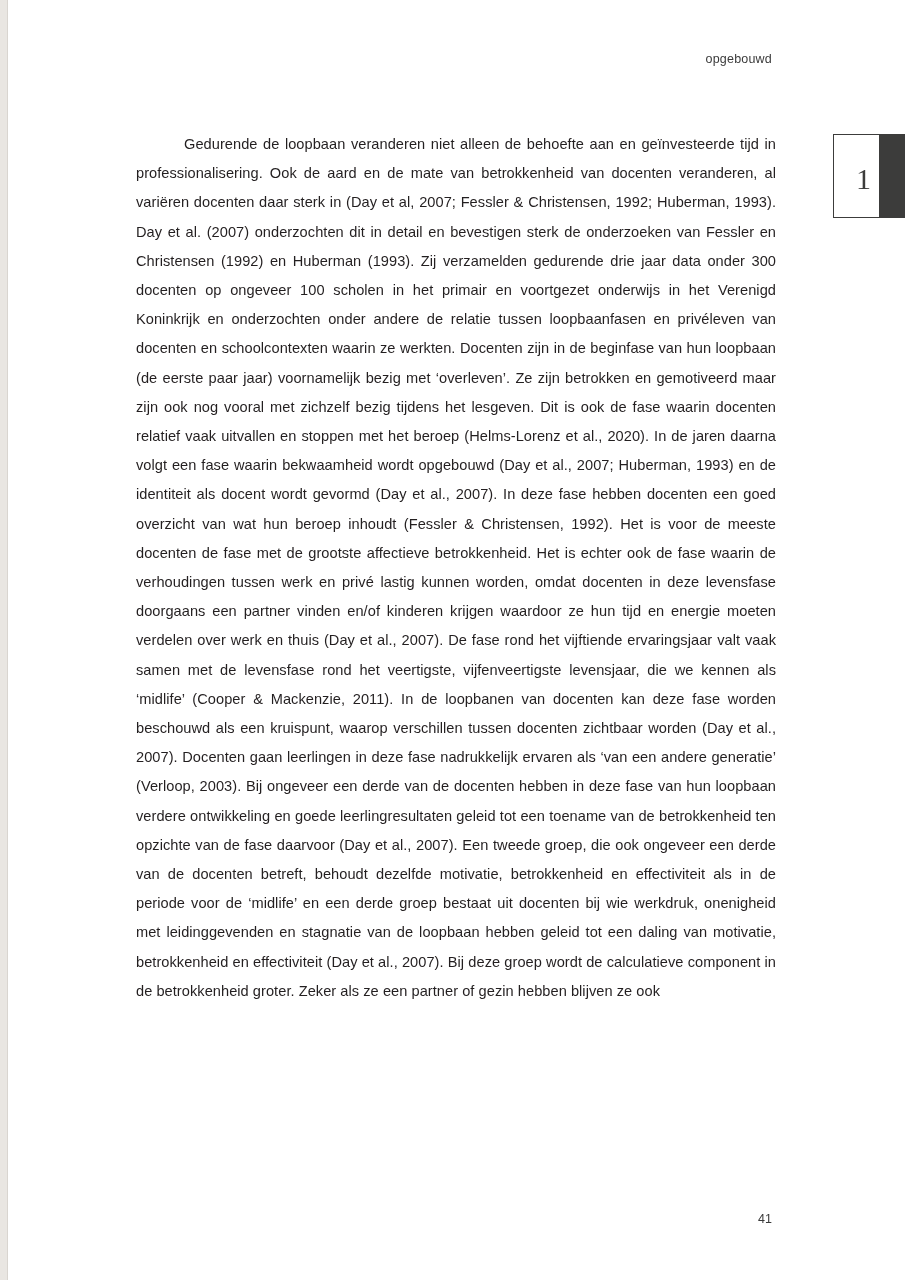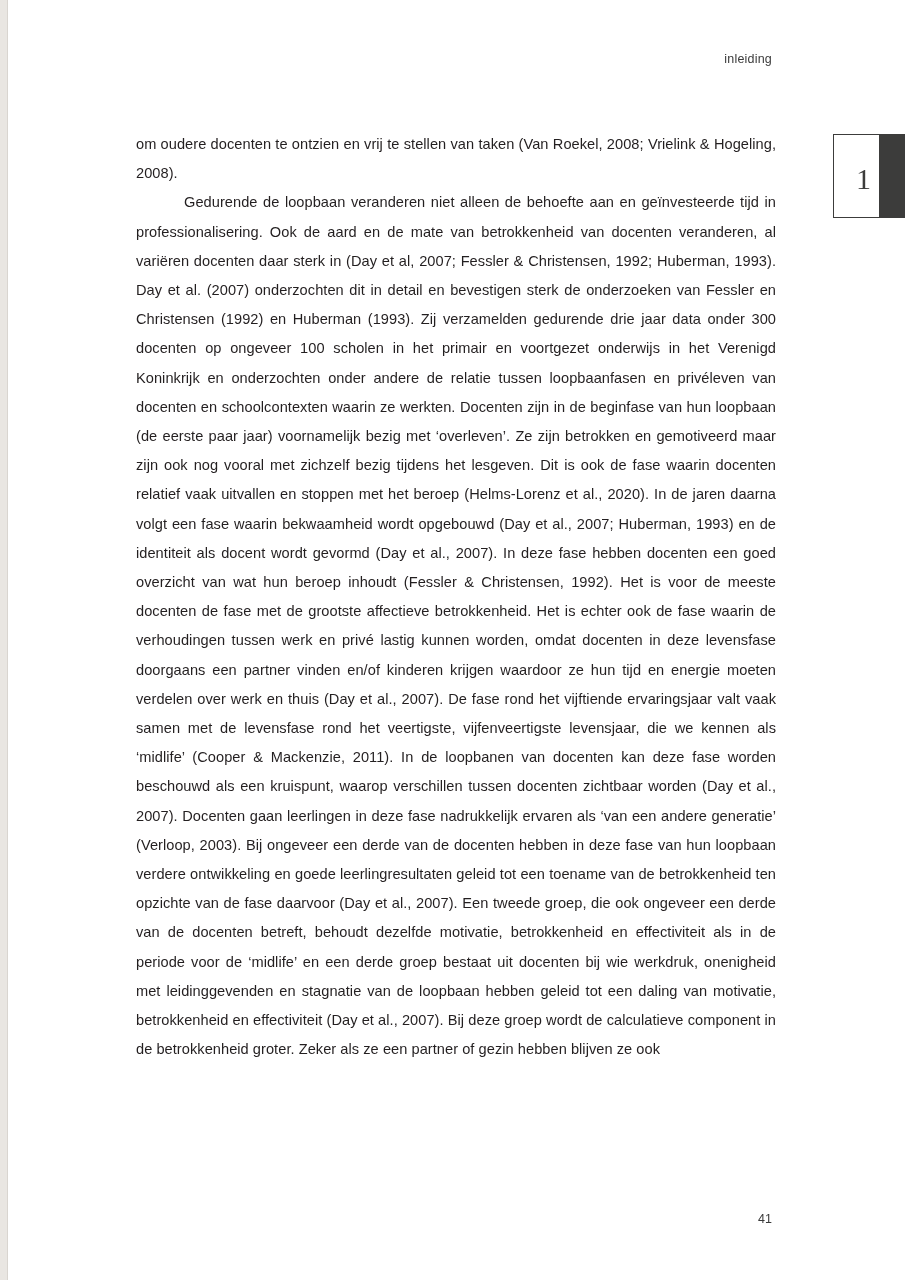--- a/index.html
+++ b/index.html
@@ -106,28 +106,27 @@
   }
 </style>
 </head>
 <body>
 
 <div class="page">
 
   <div class="left-edge"></div>
   <div class="left-edge-line"></div>
 
-  <div class="running-head">inleiding</div>
+  <div class="running-head">opgebouwd</div>
 
   <div class="chapter-tab">
     <div class="block"></div>
     <div class="frame"></div>
     <div class="num">1</div>
   </div>
 
   <div class="body-col">
-    <p>om oudere docenten te ontzien en vrij te stellen van taken (Van Roekel, 2008; Vrielink &amp; Hogeling, 2008).</p>
     <p class="indent">Gedurende de loopbaan veranderen niet alleen de behoefte aan en geïnvesteerde tijd in professionalisering. Ook de aard en de mate van betrokkenheid van docenten veranderen, al variëren docenten daar sterk in (Day et al, 2007; Fessler &amp; Christensen, 1992; Huberman, 1993). Day et al. (2007) onderzochten dit in detail en bevestigen sterk de onderzoeken van Fessler en Christensen (1992) en Huberman (1993). Zij verzamelden gedurende drie jaar data onder 300 docenten op ongeveer 100 scholen in het primair en voortgezet onderwijs in het Verenigd Koninkrijk en onderzochten onder andere de relatie tussen loopbaanfasen en privéleven van docenten en schoolcontexten waarin ze werkten. Docenten zijn in de beginfase van hun loopbaan (de eerste paar jaar) voornamelijk bezig met ‘overleven’. Ze zijn betrokken en gemotiveerd maar zijn ook nog vooral met zichzelf bezig tijdens het lesgeven. Dit is ook de fase waarin docenten relatief vaak uitvallen en stoppen met het beroep (Helms-Lorenz et al., 2020). In de jaren daarna volgt een fase waarin bekwaamheid wordt opgebouwd (Day et al., 2007; Huberman, 1993) en de identiteit als docent wordt gevormd (Day et al., 2007). In deze fase hebben docenten een goed overzicht van wat hun beroep inhoudt (Fessler &amp; Christensen, 1992). Het is voor de meeste docenten de fase met de grootste affectieve betrokkenheid. Het is echter ook de fase waarin de verhoudingen tussen werk en privé lastig kunnen worden, omdat docenten in deze levensfase doorgaans een partner vinden en/of kinderen krijgen waardoor ze hun tijd en energie moeten verdelen over werk en thuis (Day et al., 2007). De fase rond het vijftiende ervaringsjaar valt vaak samen met de levensfase rond het veertigste, vijfenveertigste levensjaar, die we kennen als ‘midlife’ (Cooper &amp; Mackenzie, 2011). In de loopbanen van docenten kan deze fase worden beschouwd als een kruispunt, waarop verschillen tussen docenten zichtbaar worden (Day et al., 2007). Docenten gaan leerlingen in deze fase nadrukkelijk ervaren als ‘van een andere generatie’ (Verloop, 2003). Bij ongeveer een derde van de docenten hebben in deze fase van hun loopbaan verdere ontwikkeling en goede leerlingresultaten geleid tot een toename van de betrokkenheid ten opzichte van de fase daarvoor (Day et al., 2007). Een tweede groep, die ook ongeveer een derde van de docenten betreft, behoudt dezelfde motivatie, betrokkenheid en effectiviteit als in de periode voor de ‘midlife’ en een derde groep bestaat uit docenten bij wie werkdruk, onenigheid met leidinggevenden en stagnatie van de loopbaan hebben geleid tot een daling van motivatie, betrokkenheid en effectiviteit (Day et al., 2007). Bij deze groep wordt de calculatieve component in de betrokkenheid groter. Zeker als ze een partner of gezin hebben blijven ze ook</p>
   </div>
 
   <div class="folio">41</div>
 
 </div>
 
 </body></html>

